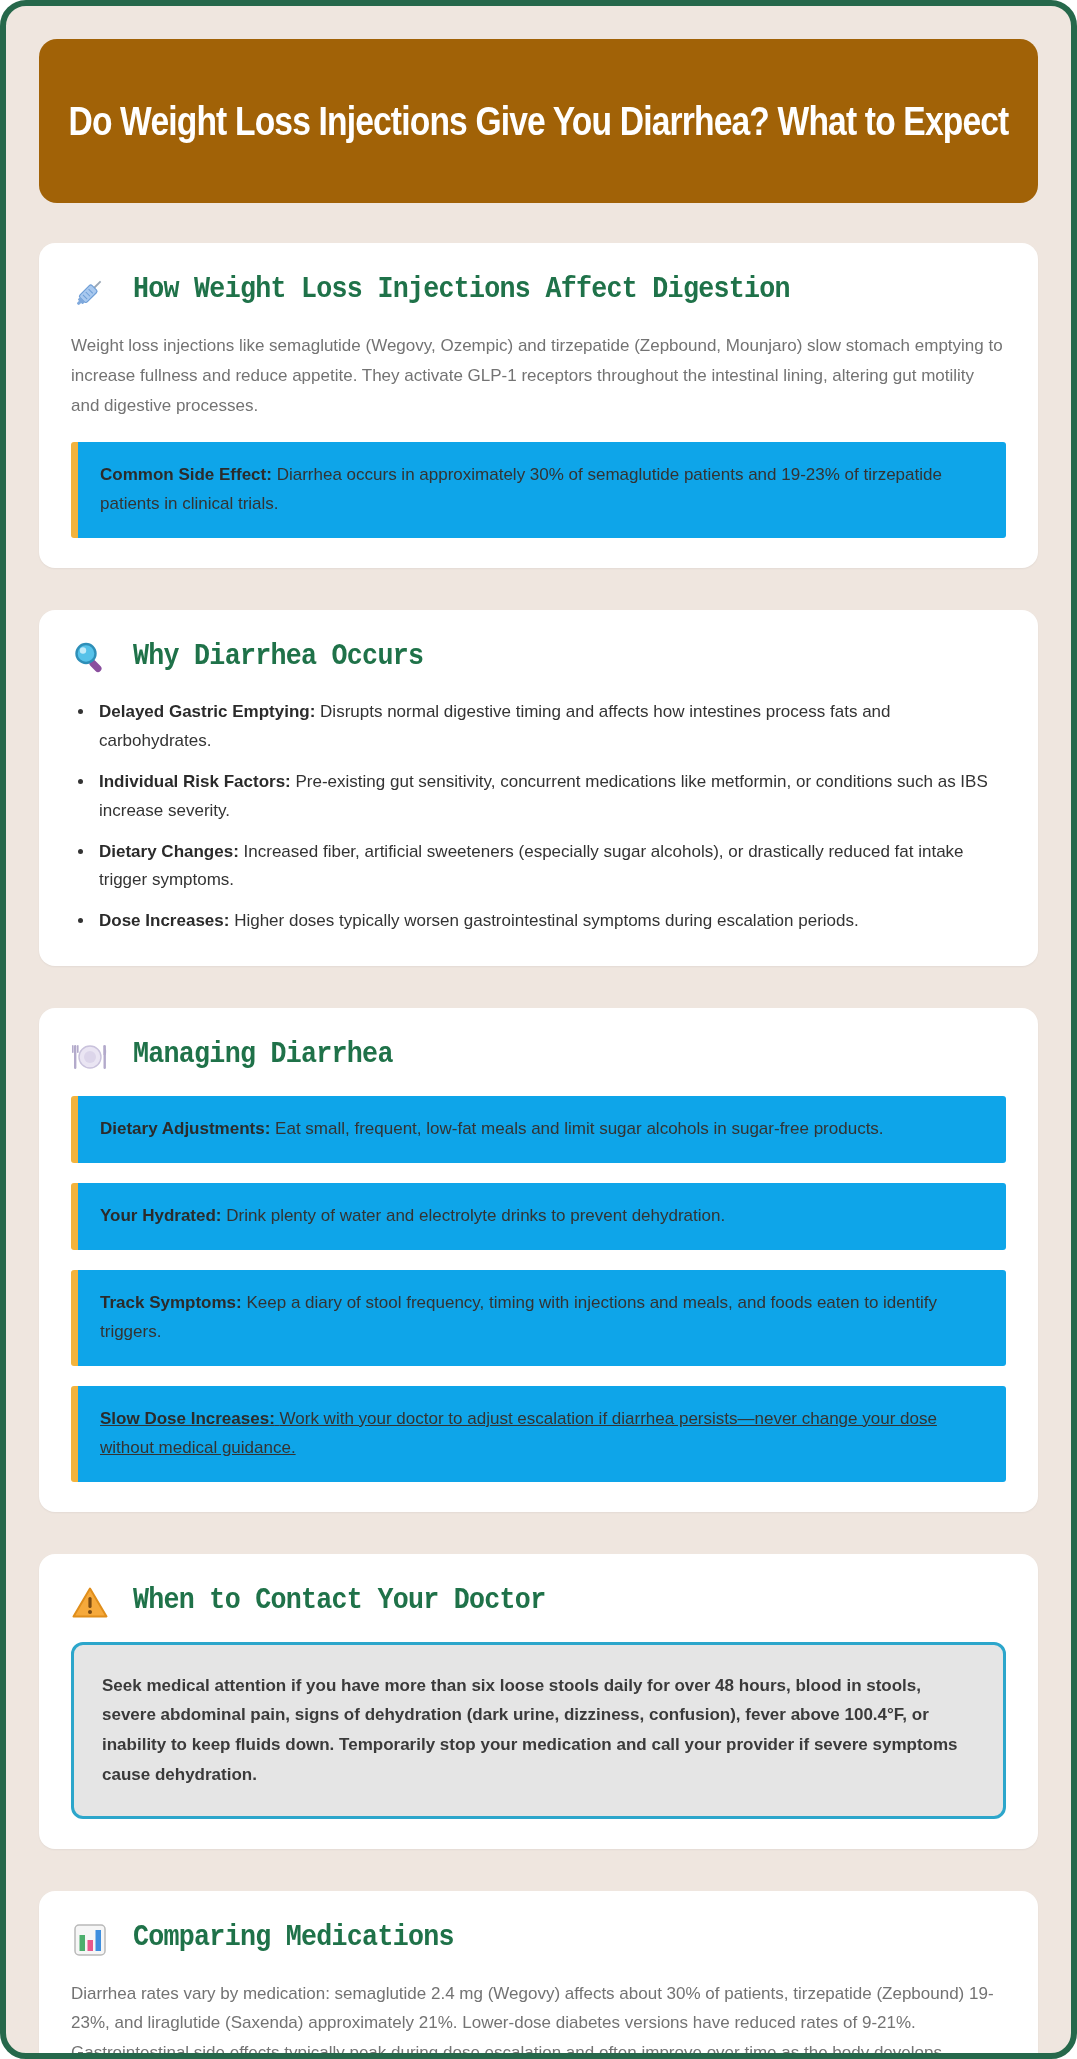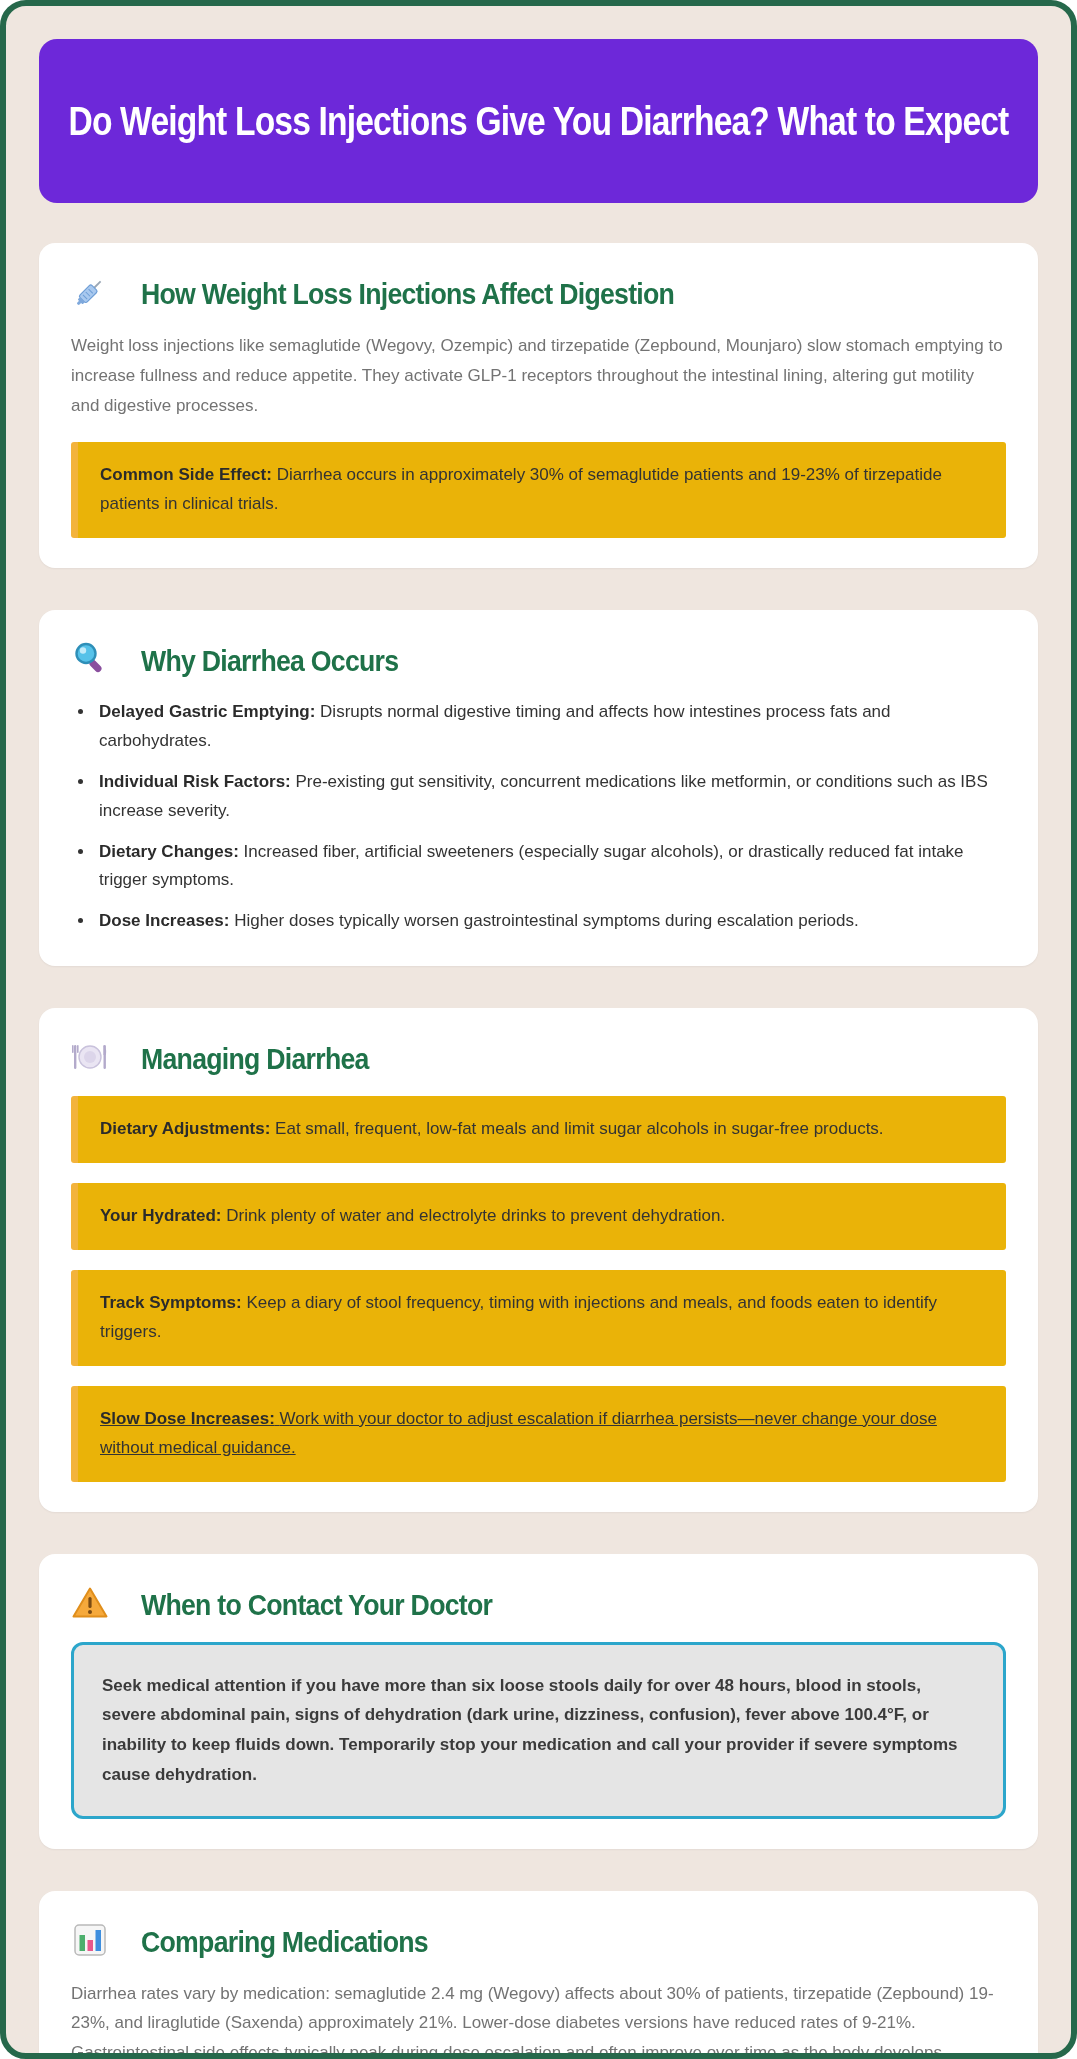--- a/index.html
+++ b/index.html
@@ -3,40 +3,40 @@
 <meta charset="utf-8">
 <style>
   html,body{margin:0;padding:0;background:#fff;}
   .page{
     width:1077px;height:2059px;box-sizing:border-box;
     background:#EFE6DF;border:6px solid #26684B;border-radius:26px;
     padding:33px 33px 0;overflow:hidden;position:relative;
     font-family:"Liberation Sans","DejaVu Sans",sans-serif;
   }
   .header{
-    background:#6d28d9;border-radius:18px;height:164px;
+    background:#a16207;border-radius:18px;height:164px;
     display:flex;align-items:center;justify-content:center;margin-bottom:40px;
   }
   .header h1{
     color:#fff;font-size:40px;font-weight:700;margin:0;text-align:center;
     letter-spacing:-1px;transform:scaleX(0.84);white-space:nowrap;
   }
   .card{
     background:#fff;border-radius:16px;padding:30px 32px;margin-bottom:42px;
     box-shadow:0 1px 2px rgba(0,0,0,.05);
   }
-  .section-head{display:flex;align-items:flex-end;gap:32px;margin-bottom:20px;}
+  .section-head{display:flex;align-items:flex-start;gap:24px;margin-bottom:20px;font-family:Liberation Mono, monospace;}
   .section-head h2{
     color:#1F7249;font-size:29px;font-weight:700;margin:0;
     letter-spacing:-0.8px;transform:scaleX(0.92);transform-origin:left center;white-space:nowrap;
   }
   .icon{width:38px;height:38px;flex:0 0 auto;display:block;}
   .body-text{color:#737373;font-size:17px;line-height:1.75;margin:0;}
   .callout,.tip{
-    background:#eab308;border-left:7px solid #F3B33C;border-radius:3px;
+    background:#0ea5e9;border-left:7px solid #F3B33C;border-radius:3px;
     padding:19px 22px;font-size:17px;line-height:1.7;color:#333;
   }
   .callout{margin-top:22px;}
   .tip{margin-bottom:20px;}
   .tip:last-child{margin-bottom:0;text-decoration:underline;}
   .b{font-weight:700;color:#2b2b2b;}
   ul.bullets{margin:0;padding-left:24px;color:#333;font-size:17px;line-height:1.7;}
   ul.bullets li{margin-bottom:12px;padding-left:4px;}
   ul.bullets li:last-child{margin-bottom:0;}
   .alert{

